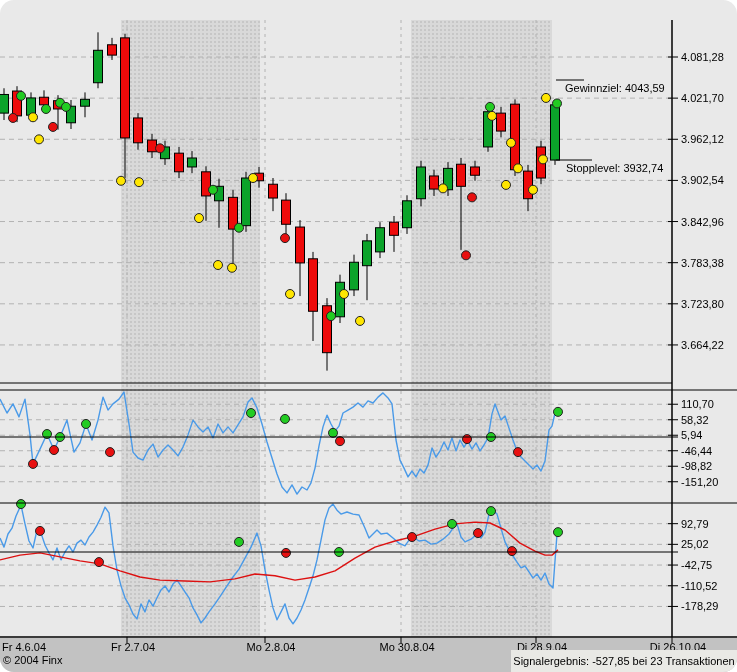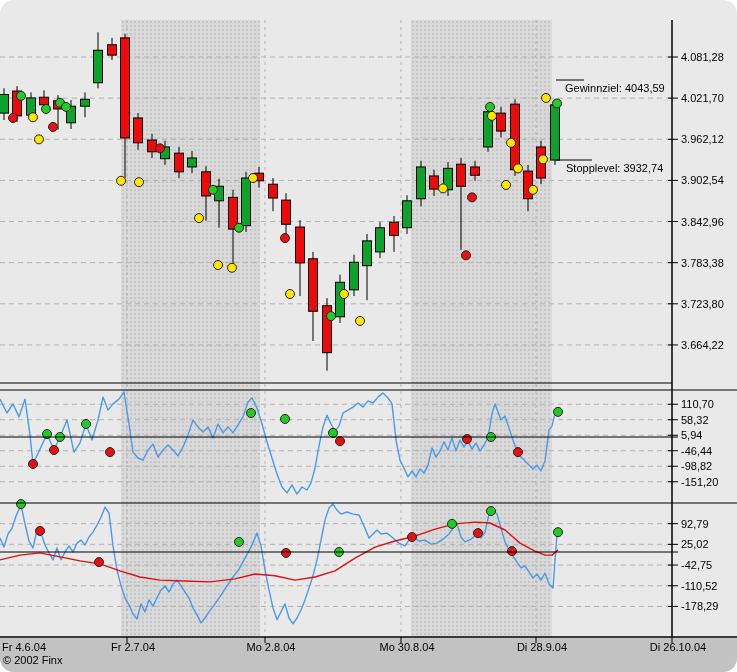--- a/index.html
+++ b/index.html
@@ -277,14 +277,17 @@
         <text x="678" y="651" text-anchor="middle">Di 26.10.04</text>
       </g>
     <g>
       <line x1="556" y1="80" x2="584" y2="80" stroke="#000" stroke-width="1"></line>
       <text x="565" y="92">Gewinnziel: 4043,59</text>
       <line x1="556" y1="160" x2="592" y2="160" stroke="#000" stroke-width="1"></line>
       <text x="566" y="172">Stopplevel: 3932,74</text>
     </g>
   </svg>
 
-  <div id="copyright">© 2002 Finx</div>
+  <div id="copyright">© 2004 Finx</div>
+  <div id="signal-box">
+    <span>Signalergebnis: -527,85 bei 23 Transaktionen</span>
+  </div>
 </div>
 
 </body></html>

